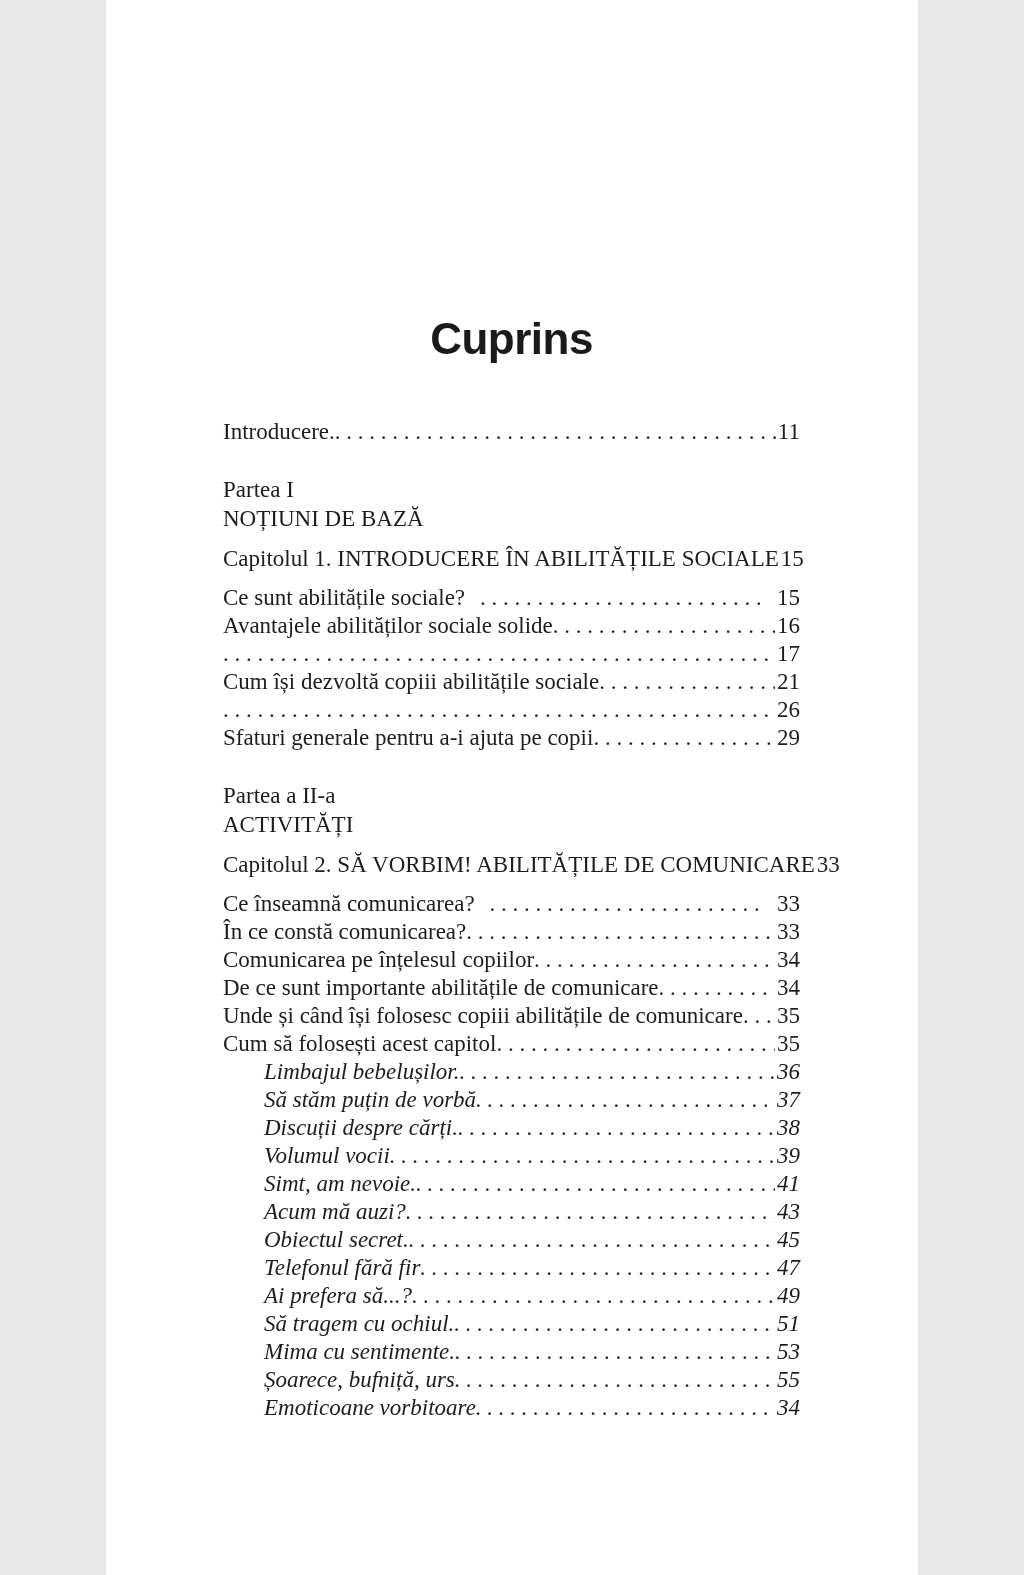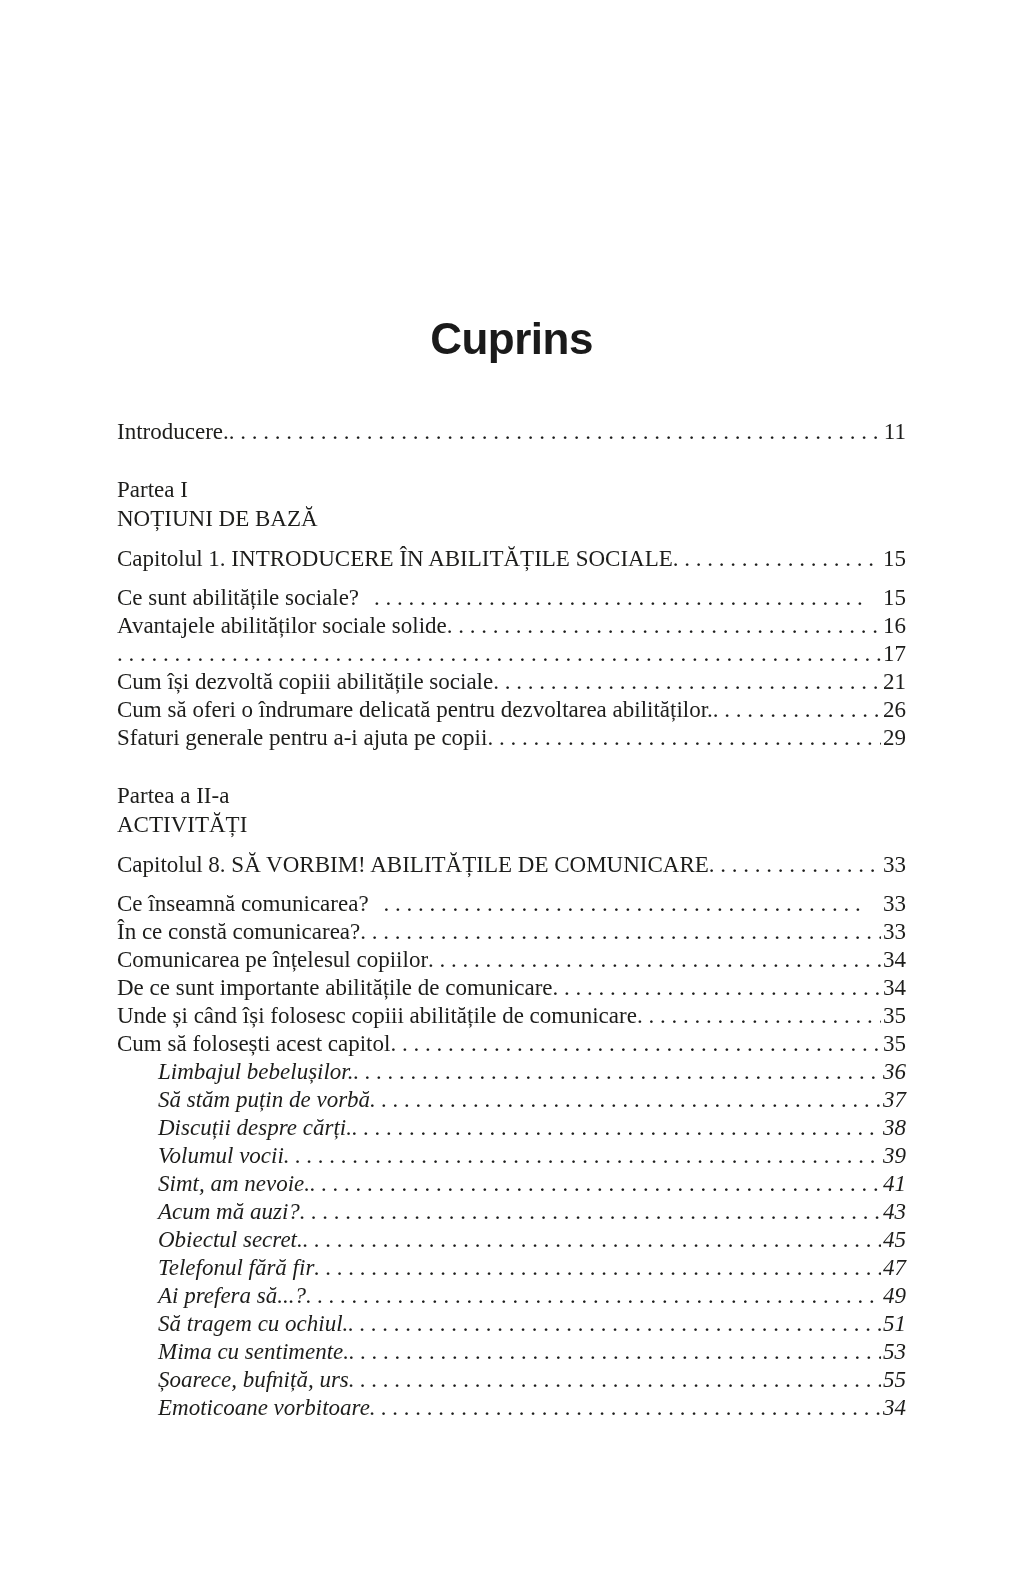--- a/index.html
+++ b/index.html
@@ -1,18 +1,18 @@
 <!DOCTYPE html>
 <html lang="ro"><head>
 <meta charset="utf-8">
 <style>
   html, body { margin: 0; padding: 0; background: #e8e8e8; }
   .page {
     position: relative;
-    width: 1024px;
+    width: 812px;
     height: 1575px;
     margin: 0 auto;
     background: #ffffff;
     color: #1d1d1b;
     font-family: "Liberation Serif", "DejaVu Serif", serif;
     box-sizing: border-box;
     padding: 316px 118px 0 117px;
     overflow: hidden;
   }
   .title {
@@ -79,35 +79,34 @@
       <div class="row entry">
         <span class="leader"> . . . . . . . . . . . . . . . . . . . . . . . . . . . . . . . . . . . . . . . . . . . . . . . . . . . . . . . . . . . . . . . . . . . . . .</span>
         <span class="pagenum">17</span>
       </div>
       <div class="row entry">
         <span class="label">Cum își dezvoltă copiii abilitățile sociale</span>
         <span class="leader"> . . . . . . . . . . . . . . . . . . . . . . . . . . . . . . . . . . . . . . . . . . . . . . . . . . . . . . . . . . . . . . . . . . . . . .</span>
         <span class="pagenum">21</span>
       </div>
       <div class="row entry">
-        <span class="label">Cum să oferi o îndrumare delicată pentru dezvoltarea abilităților.</span>
         <span class="leader"> . . . . . . . . . . . . . . . . . . . . . . . . . . . . . . . . . . . . . . . . . . . . . . . . . . . . . . . . . . . . . . . . . . . . . .</span>
         <span class="pagenum">26</span>
       </div>
       <div class="row entry">
         <span class="label">Sfaturi generale pentru a-i ajuta pe copii</span>
         <span class="leader"> . . . . . . . . . . . . . . . . . . . . . . . . . . . . . . . . . . . . . . . . . . . . . . . . . . . . . . . . . . . . . . . . . . . . . .</span>
         <span class="pagenum">29</span>
       </div>
       <div class="part">
         <div class="part-line">Partea a II-a</div>
         <div class="part-line">ACTIVITĂȚI</div>
       </div>
       <div class="row chapter">
-        <span class="label">Capitolul 8. SĂ VORBIM! ABILITĂȚILE DE COMUNICARE</span>
+        <span class="label">Capitolul 2. SĂ VORBIM! ABILITĂȚILE DE COMUNICARE</span>
         <span class="leader"> . . . . . . . . . . . . . . . . . . . . . . . . . . . . . . . . . . . . . . . . . . . . . . . . . . . . . . . . . . . . . . . . . . . . . .</span>
         <span class="pagenum">33</span>
       </div>
       <div class="row entry after-chapter">
         <span class="label">Ce înseamnă comunicarea?</span>
         <span class="leader"> . . . . . . . . . . . . . . . . . . . . . . . . . . . . . . . . . . . . . . . . . . . . . . . . . . . . . . . . . . . . . . . . . . . . . .</span>
         <span class="pagenum">33</span>
       </div>
       <div class="row entry">
         <span class="label">În ce constă comunicarea?</span>

